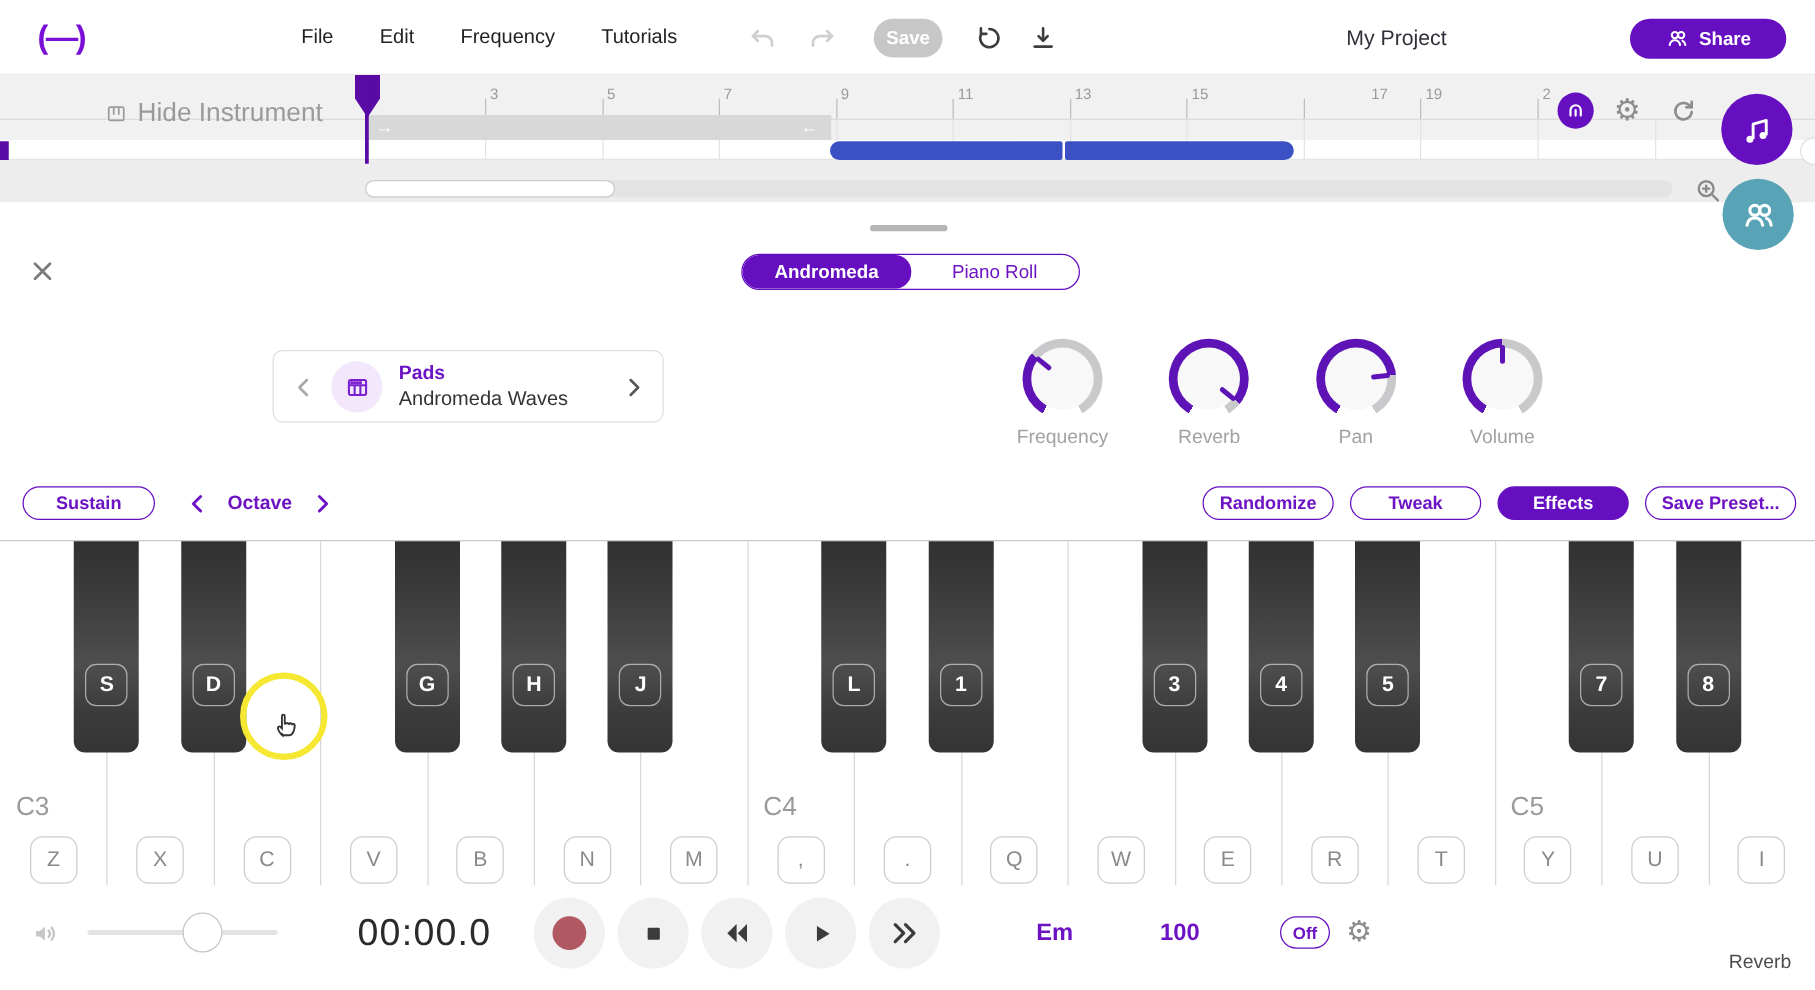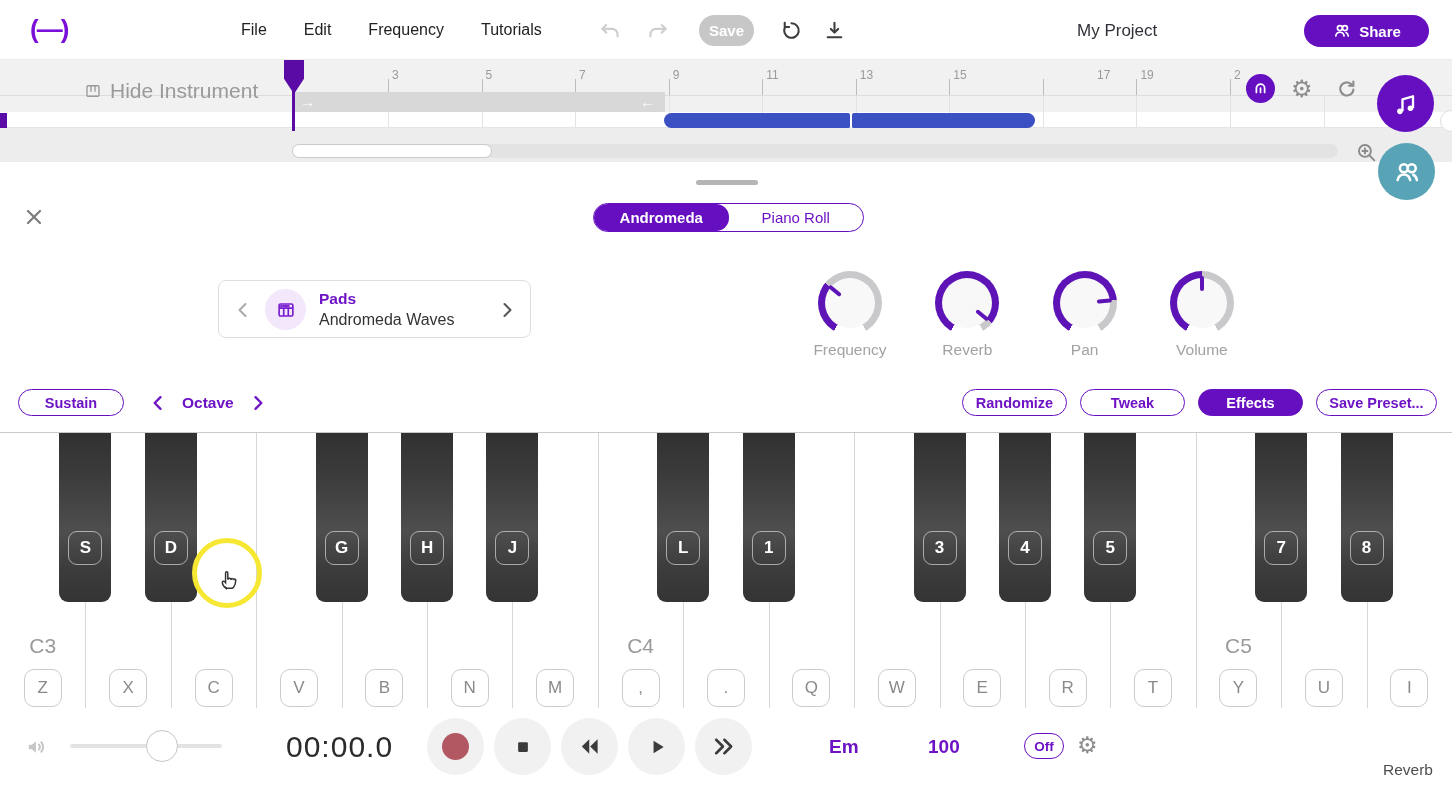--- a/index.html
+++ b/index.html
@@ -73,21 +73,21 @@
   #octave-group { position:absolute; left:148px; top:227px; height:27px; display:flex; align-items:center; gap:14px; color:#6d13c4; }
   #octave-label { font-size:15.5px; font-weight:bold; }
 
   
   #keyboard { position:absolute; left:0; top:432px; width:1452px; height:290px; background:#fff; border-top:1px solid #c9c9c9; border-bottom:1px solid #ddd; z-index:5; }
   .wkey { position:absolute; top:0; height:290px; }
   .wkey-sep { position:absolute; width:1px; background:#d7d7d7; }
   .wkey-badge { position:absolute; left:50%; margin-left:-19px; top:236px; width:38px; height:38px; border:1.5px solid #ccc; border-radius:10px; color:#8a8a8a; font-size:17px; display:flex; align-items:center; justify-content:center; background:#fff; }
   .bkey { position:absolute; top:0; width:52px; height:169px; border-radius:0 0 9px 9px; background:linear-gradient(180deg,#313131 0%,#3a3a3a 22%,#4e4e4e 58%,#3c3c3c 80%,#343434 100%); }
   .bkey-badge { position:absolute; left:50%; margin-left:-17px; top:98px; width:34px; height:34px; border:1px solid rgba(255,255,255,.55); border-radius:9px; color:#fff; font-weight:bold; font-size:17px; display:flex; align-items:center; justify-content:center; }
-  .octave-label { position:absolute; top:201px; width:60px; text-align:center; font-size:21px; color:#9a9a9a; }
+  .octave-label { position:absolute; top:201px; width:60px; font-size:21px; color:#9a9a9a; }
   #cursor-ring { position:absolute; left:192px; top:105px; width:70px; height:70px; border:5px solid #f6e832; border-radius:50%; z-index:20; }
   #cursor-hand { position:absolute; left:216px; top:133px; z-index:21; }
 
   
   #transport { position:absolute; left:0; top:708px; width:1452px; height:70px; background:#fff; z-index:10; }
   #speaker { position:absolute; left:24px; top:26px; color:#c6c6c6; }
   #vol-track { position:absolute; left:70px; top:36px; width:152px; height:4px; border-radius:2px; background:#e3e3e3; }
   #vol-thumb { position:absolute; left:146px; top:22px; width:32px; height:32px; border-radius:50%; background:#fff; border:1px solid #c6c6c6; }
   #time-display { position:absolute; left:286px; top:22px; font-size:30px; color:#2b2b2b; letter-spacing:1px; }
   .tbtn { position:absolute; top:10px; width:57px; height:57px; border-radius:50%; background:#f1f1f1; border:none; display:flex; align-items:center; justify-content:center; }

